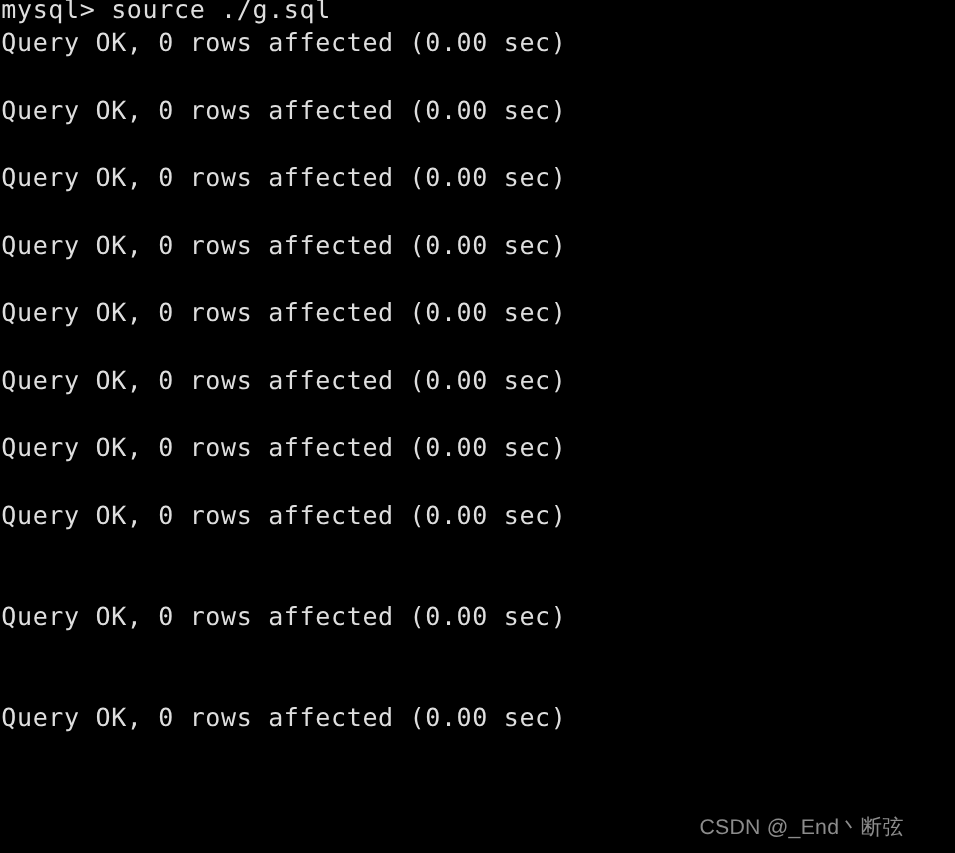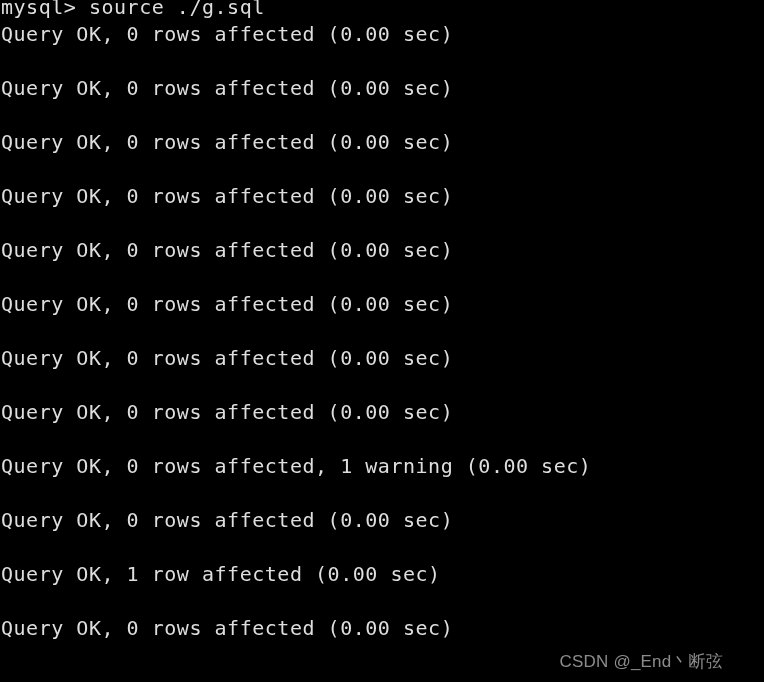--- a/index.html
+++ b/index.html
@@ -65,22 +65,20 @@
     <div class="term-line">Query OK, 0 rows affected (0.00 sec)</div>
     <div class="term-line blank"></div>
     <div class="term-line">Query OK, 0 rows affected (0.00 sec)</div>
     <div class="term-line blank"></div>
     <div class="term-line">Query OK, 0 rows affected (0.00 sec)</div>
     <div class="term-line blank"></div>
     <div class="term-line">Query OK, 0 rows affected (0.00 sec)</div>
     <div class="term-line blank"></div>
     <div class="term-line">Query OK, 0 rows affected (0.00 sec)</div>
     <div class="term-line blank"></div>
-    <div class="term-line">Query OK, 0 rows affected, 1 warning (0.00 sec)</div>
     <div class="term-line blank"></div>
     <div class="term-line">Query OK, 0 rows affected (0.00 sec)</div>
     <div class="term-line blank"></div>
-    <div class="term-line">Query OK, 1 row affected (0.00 sec)</div>
     <div class="term-line blank"></div>
     <div class="term-line">Query OK, 0 rows affected (0.00 sec)</div>
   </div>
 
 <div class="watermark">CSDN @_End丶断弦</div>
 
 </body></html>

